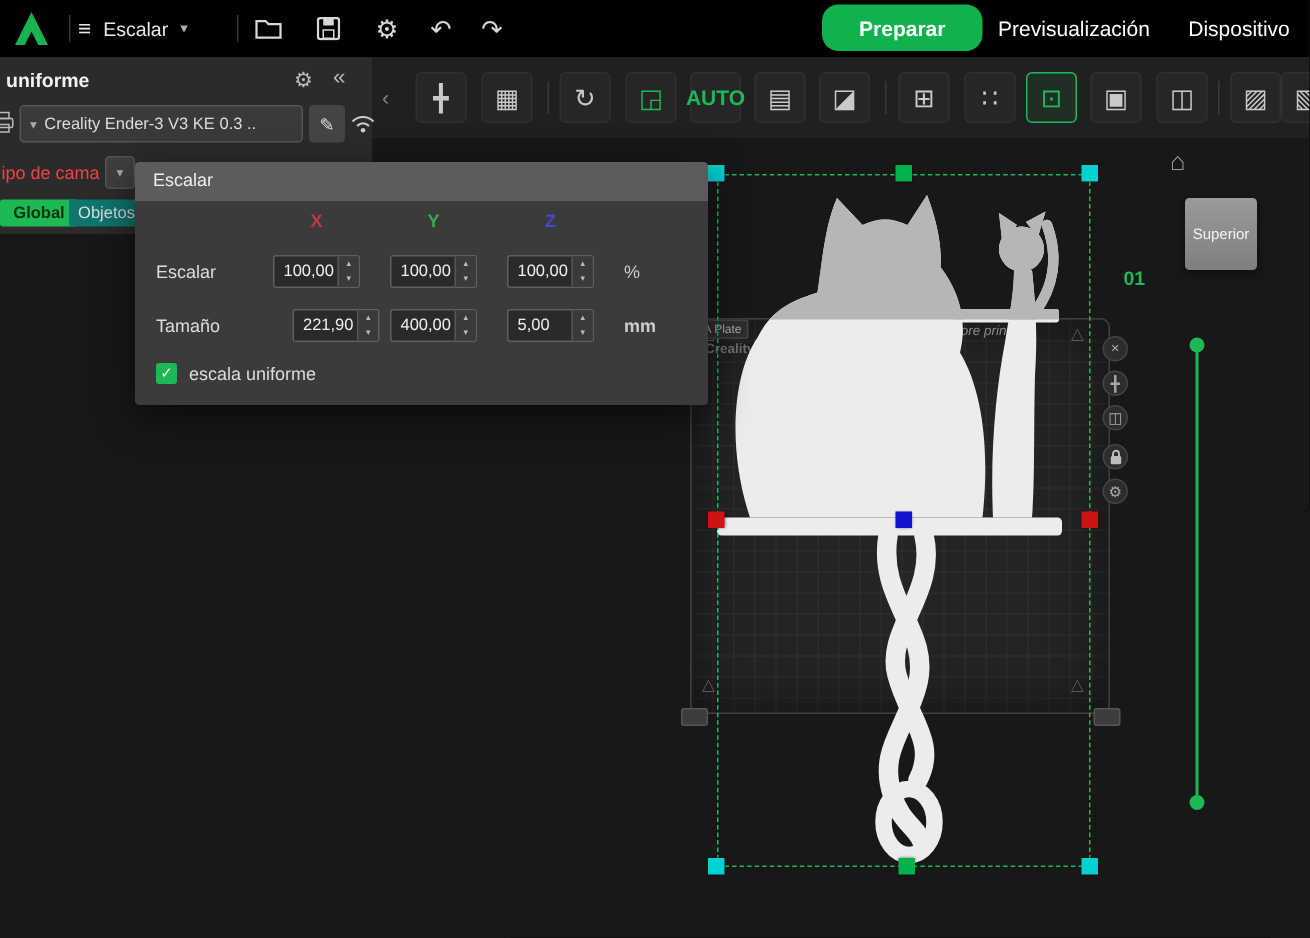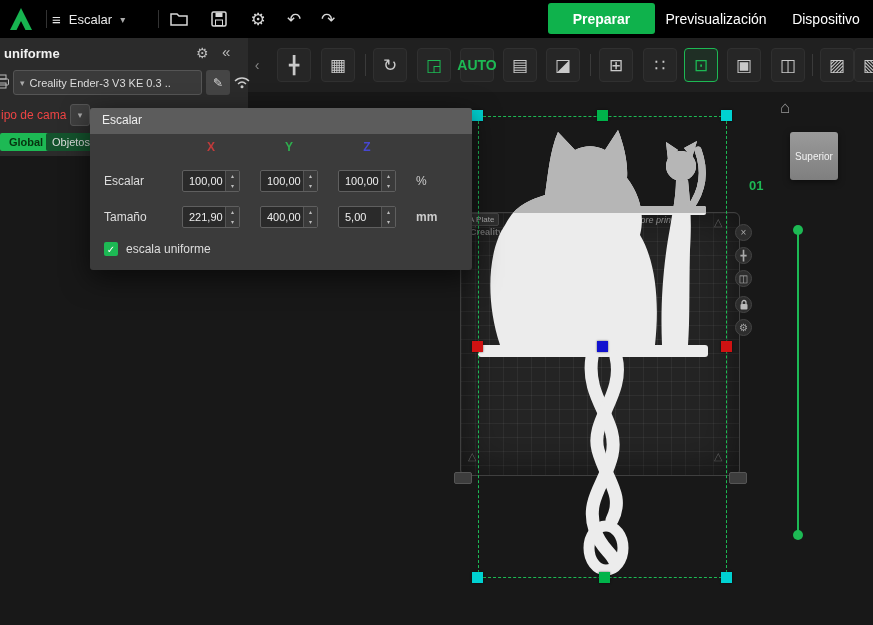--- a/index.html
+++ b/index.html
@@ -29,21 +29,21 @@
   #panel-title{position:absolute;left:4px;top:8px;font-size:13px;font-weight:bold;color:#f2f2f2;}
   .panel-ic{position:absolute;color:#bbb;cursor:pointer;}
   #printer-select{position:absolute;left:13px;top:32px;width:189px;height:25px;background:#3a3a3a;border:1px solid #555;border-radius:3px;box-sizing:border-box;display:flex;align-items:center;cursor:pointer;}
   #printer-select .chev{font-size:9px;color:#aaa;margin:0 5px 0 6px;}
   #printer-select .val{font-size:11px;color:#ddd;white-space:nowrap;overflow:hidden;text-overflow:ellipsis;width:150px;}
   #edit-printer{position:absolute;left:206px;top:32px;width:24px;height:25px;background:#454545;border-radius:3px;display:flex;align-items:center;justify-content:center;font-size:12px;color:#ddd;cursor:pointer;}
   #bed-label{position:absolute;left:1px;top:70px;font-size:12px;color:#ef4444;}
   #bed-select{position:absolute;left:70px;top:66px;width:20px;height:22px;background:#3f3f3f;border:1px solid #555;border-radius:3px;box-sizing:border-box;display:flex;align-items:center;justify-content:center;font-size:9px;color:#aaa;cursor:pointer;}
   .ptab{position:absolute;top:95px;height:18px;display:flex;align-items:center;justify-content:center;font-size:11px;border-radius:2px;cursor:pointer;}
   .ptab.active{background:#1db954;color:#07320f;font-weight:bold;}
-  .ptab.inactive{background:#14532d;color:#ddd;}
+  .ptab.inactive{background:#0f766e;color:#ddd;}
 
   
   #scale-dialog{position:absolute;left:90px;top:108px;width:382px;height:162px;background:#3b3b3b;border-radius:3px;box-shadow:0 8px 28px rgba(0,0,0,.6);z-index:20;}
   #dlg-title{position:absolute;left:0;top:0;width:100%;height:26px;background:#5c5c5c;border-radius:3px 3px 0 0;cursor:move;}
   #dlg-title span{position:absolute;left:12px;top:5px;font-size:12px;color:#eee;}
   .axis-lbl{position:absolute;top:32px;width:58px;text-align:center;font-size:12px;font-weight:bold;}
   .axis-x{color:#c23b3b;} .axis-y{color:#2eae4e;} .axis-z{color:#4747d1;}
   .dlg-rowlbl{position:absolute;left:14px;font-size:12px;color:#ddd;}
   .dlg-unit{position:absolute;left:326px;font-size:12px;color:#ccc;}
   .numwrap{position:absolute;width:58px;height:22px;}
@@ -274,21 +274,21 @@
     <div class="numwrap" style="left:248px;top:62px;">
       <input value="100,00" style="">
       <div class="spin">
           <span>▴</span>
           <span>▾</span>
         </div>
     </div>
     <span class="dlg-unit" style="top:66px;">%</span>
 
     <span class="dlg-rowlbl" style="top:102px;">Tamaño</span>
-    <div class="numwrap" style="left:92px;top:98px;">
+    <div class="numwrap" style="left:105px;top:98px;">
       <input value="221,90" style="">
       <div class="spin">
           <span>▴</span>
           <span>▾</span>
         </div>
     </div>
     <div class="numwrap" style="left:170px;top:98px;">
       <input value="400,00" style="">
       <div class="spin">
           <span>▴</span>
@@ -337,21 +337,21 @@
     <div class="tb-icon glyph" style="left:245px;">
         <span>⚙</span>
       </div>
     <div class="tb-icon glyph" style="left:281px;">
         <span>↶</span>
       </div>
     <div class="tb-icon glyph" style="left:315px;">
         <span>↷</span>
       </div>
 
-    <div class="view-btn active" style="left:548px;width:107px;">
+    <div class="view-btn active" style="left:548px;width:107px;border-radius:11px;">
         <span>Preparar</span>
       </div>
     <div class="view-btn" style="left:658px;width:116px;text-align:center;">
         <span>Previsualización</span>
       </div>
     <div class="view-btn" style="left:780px;width:92px;">
         <span>Dispositivo</span>
       </div>
   </div>
 

